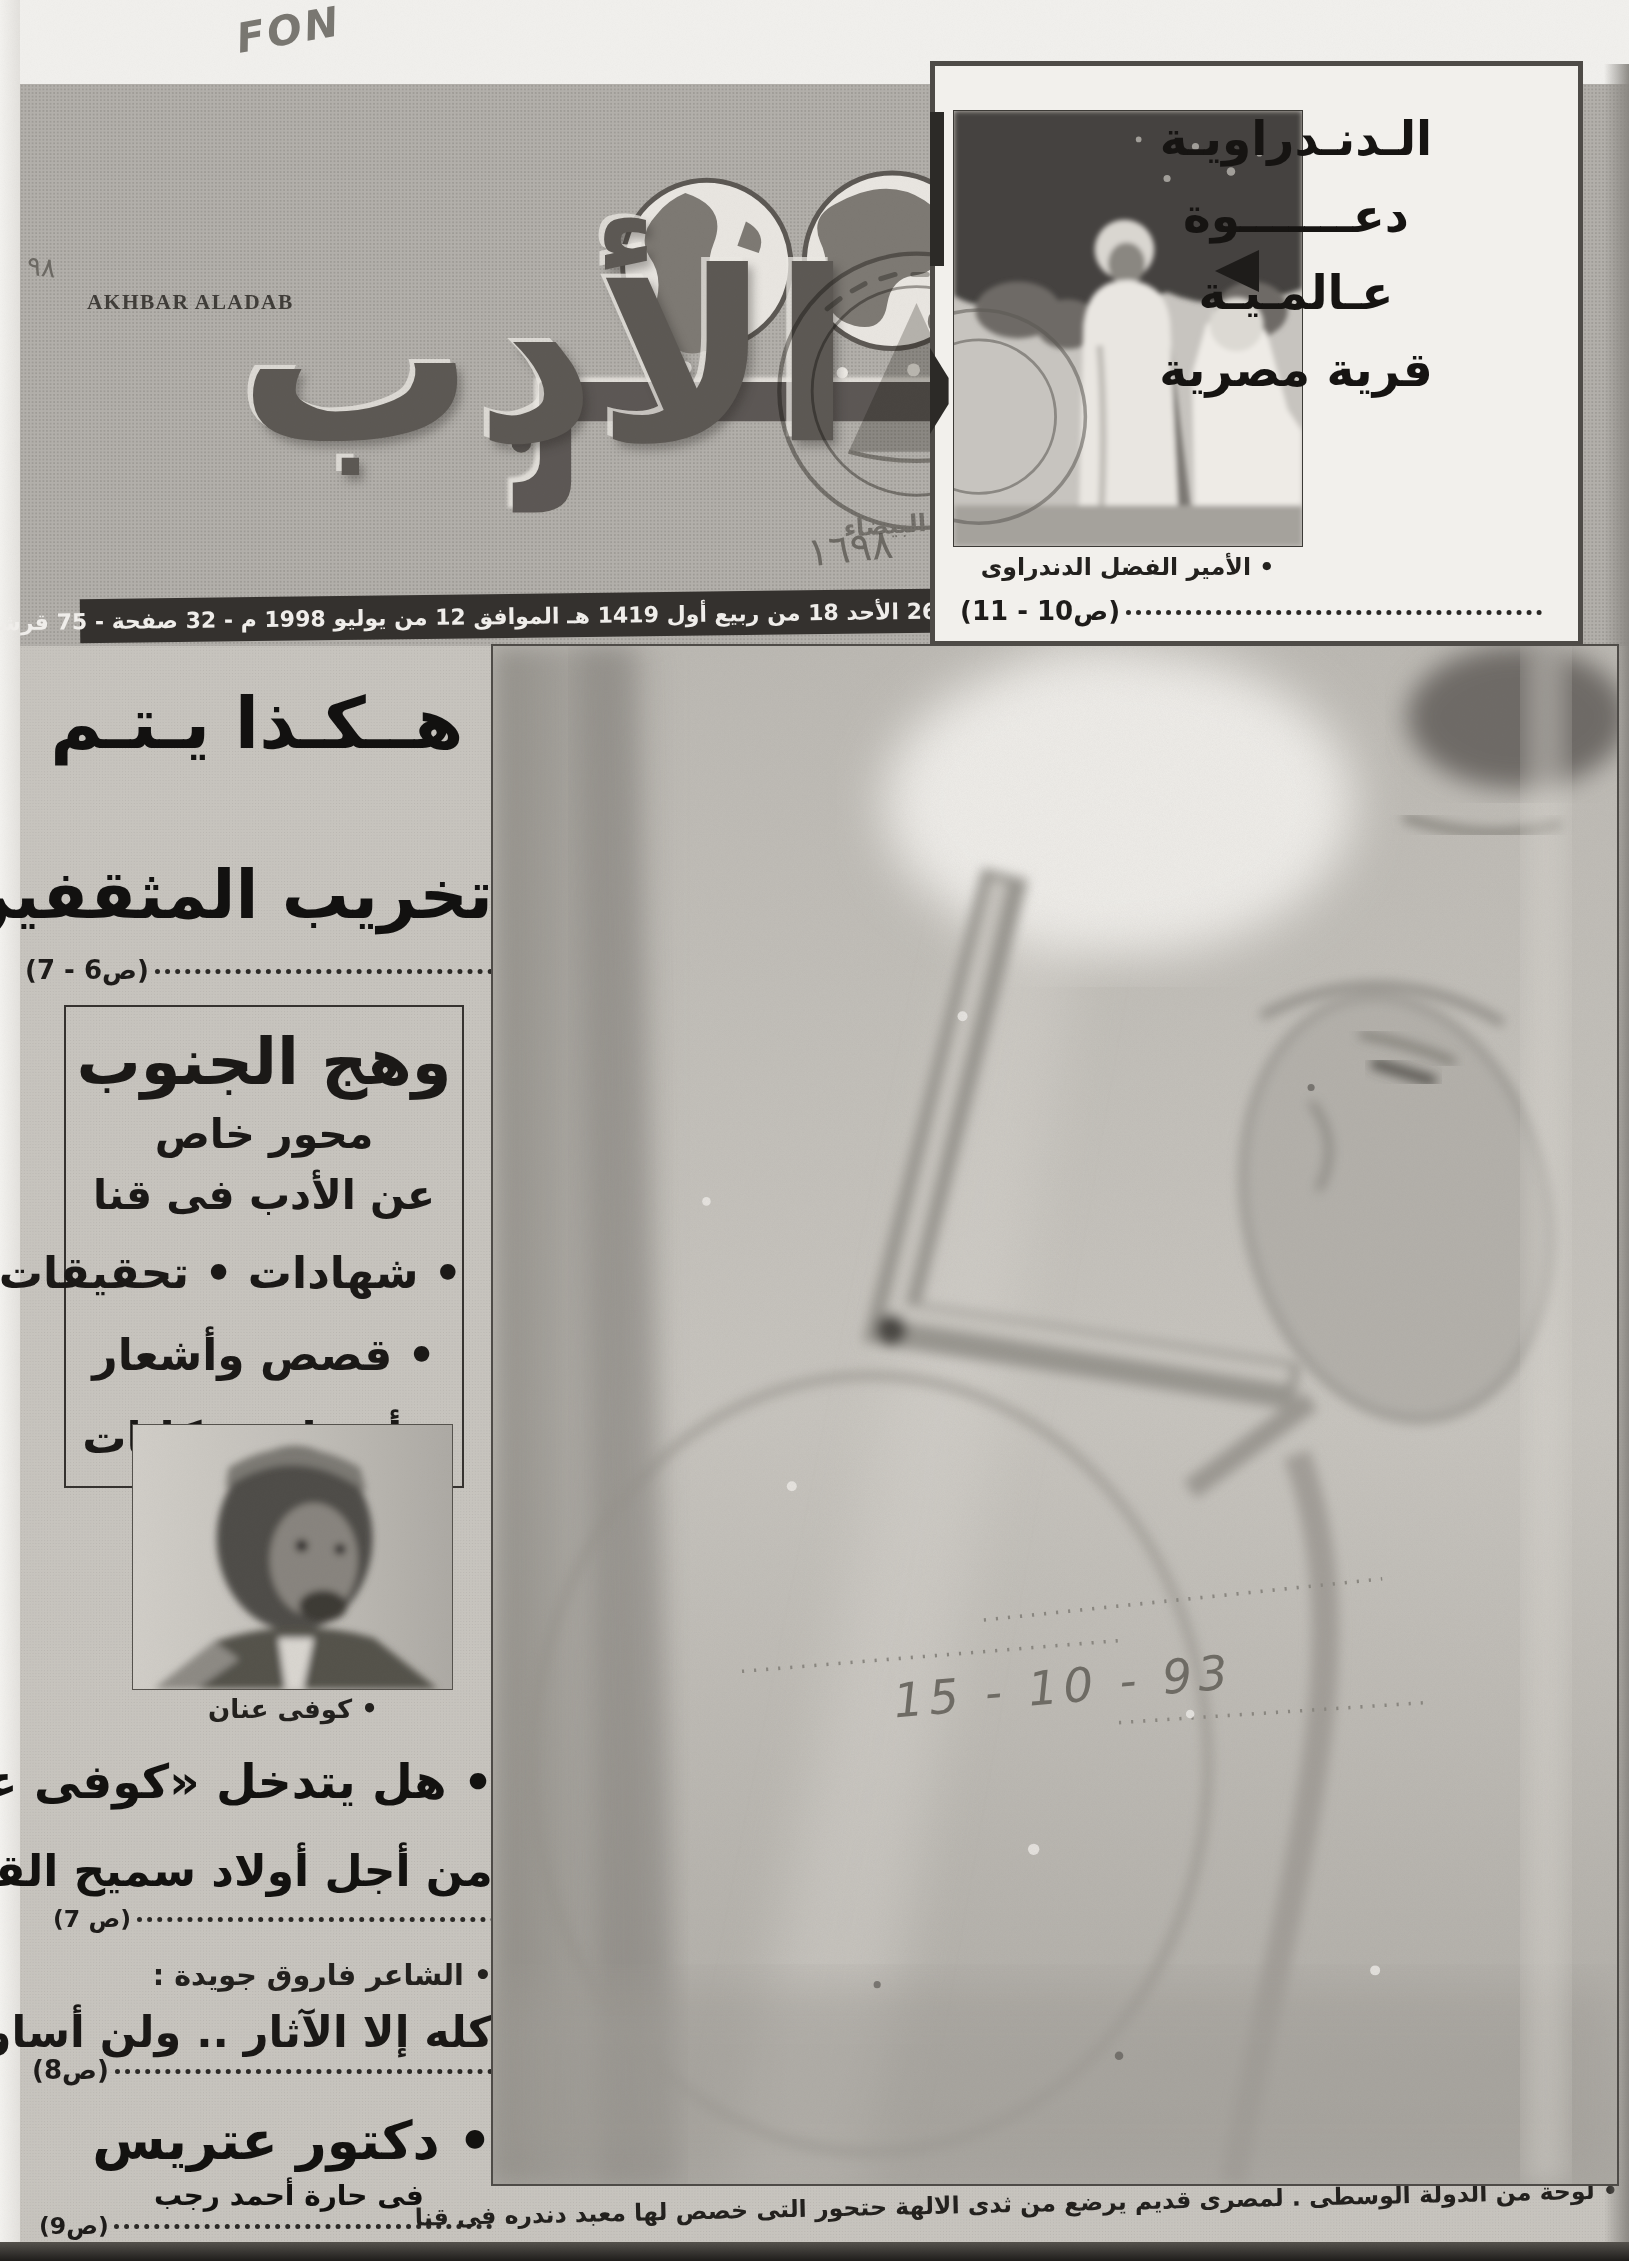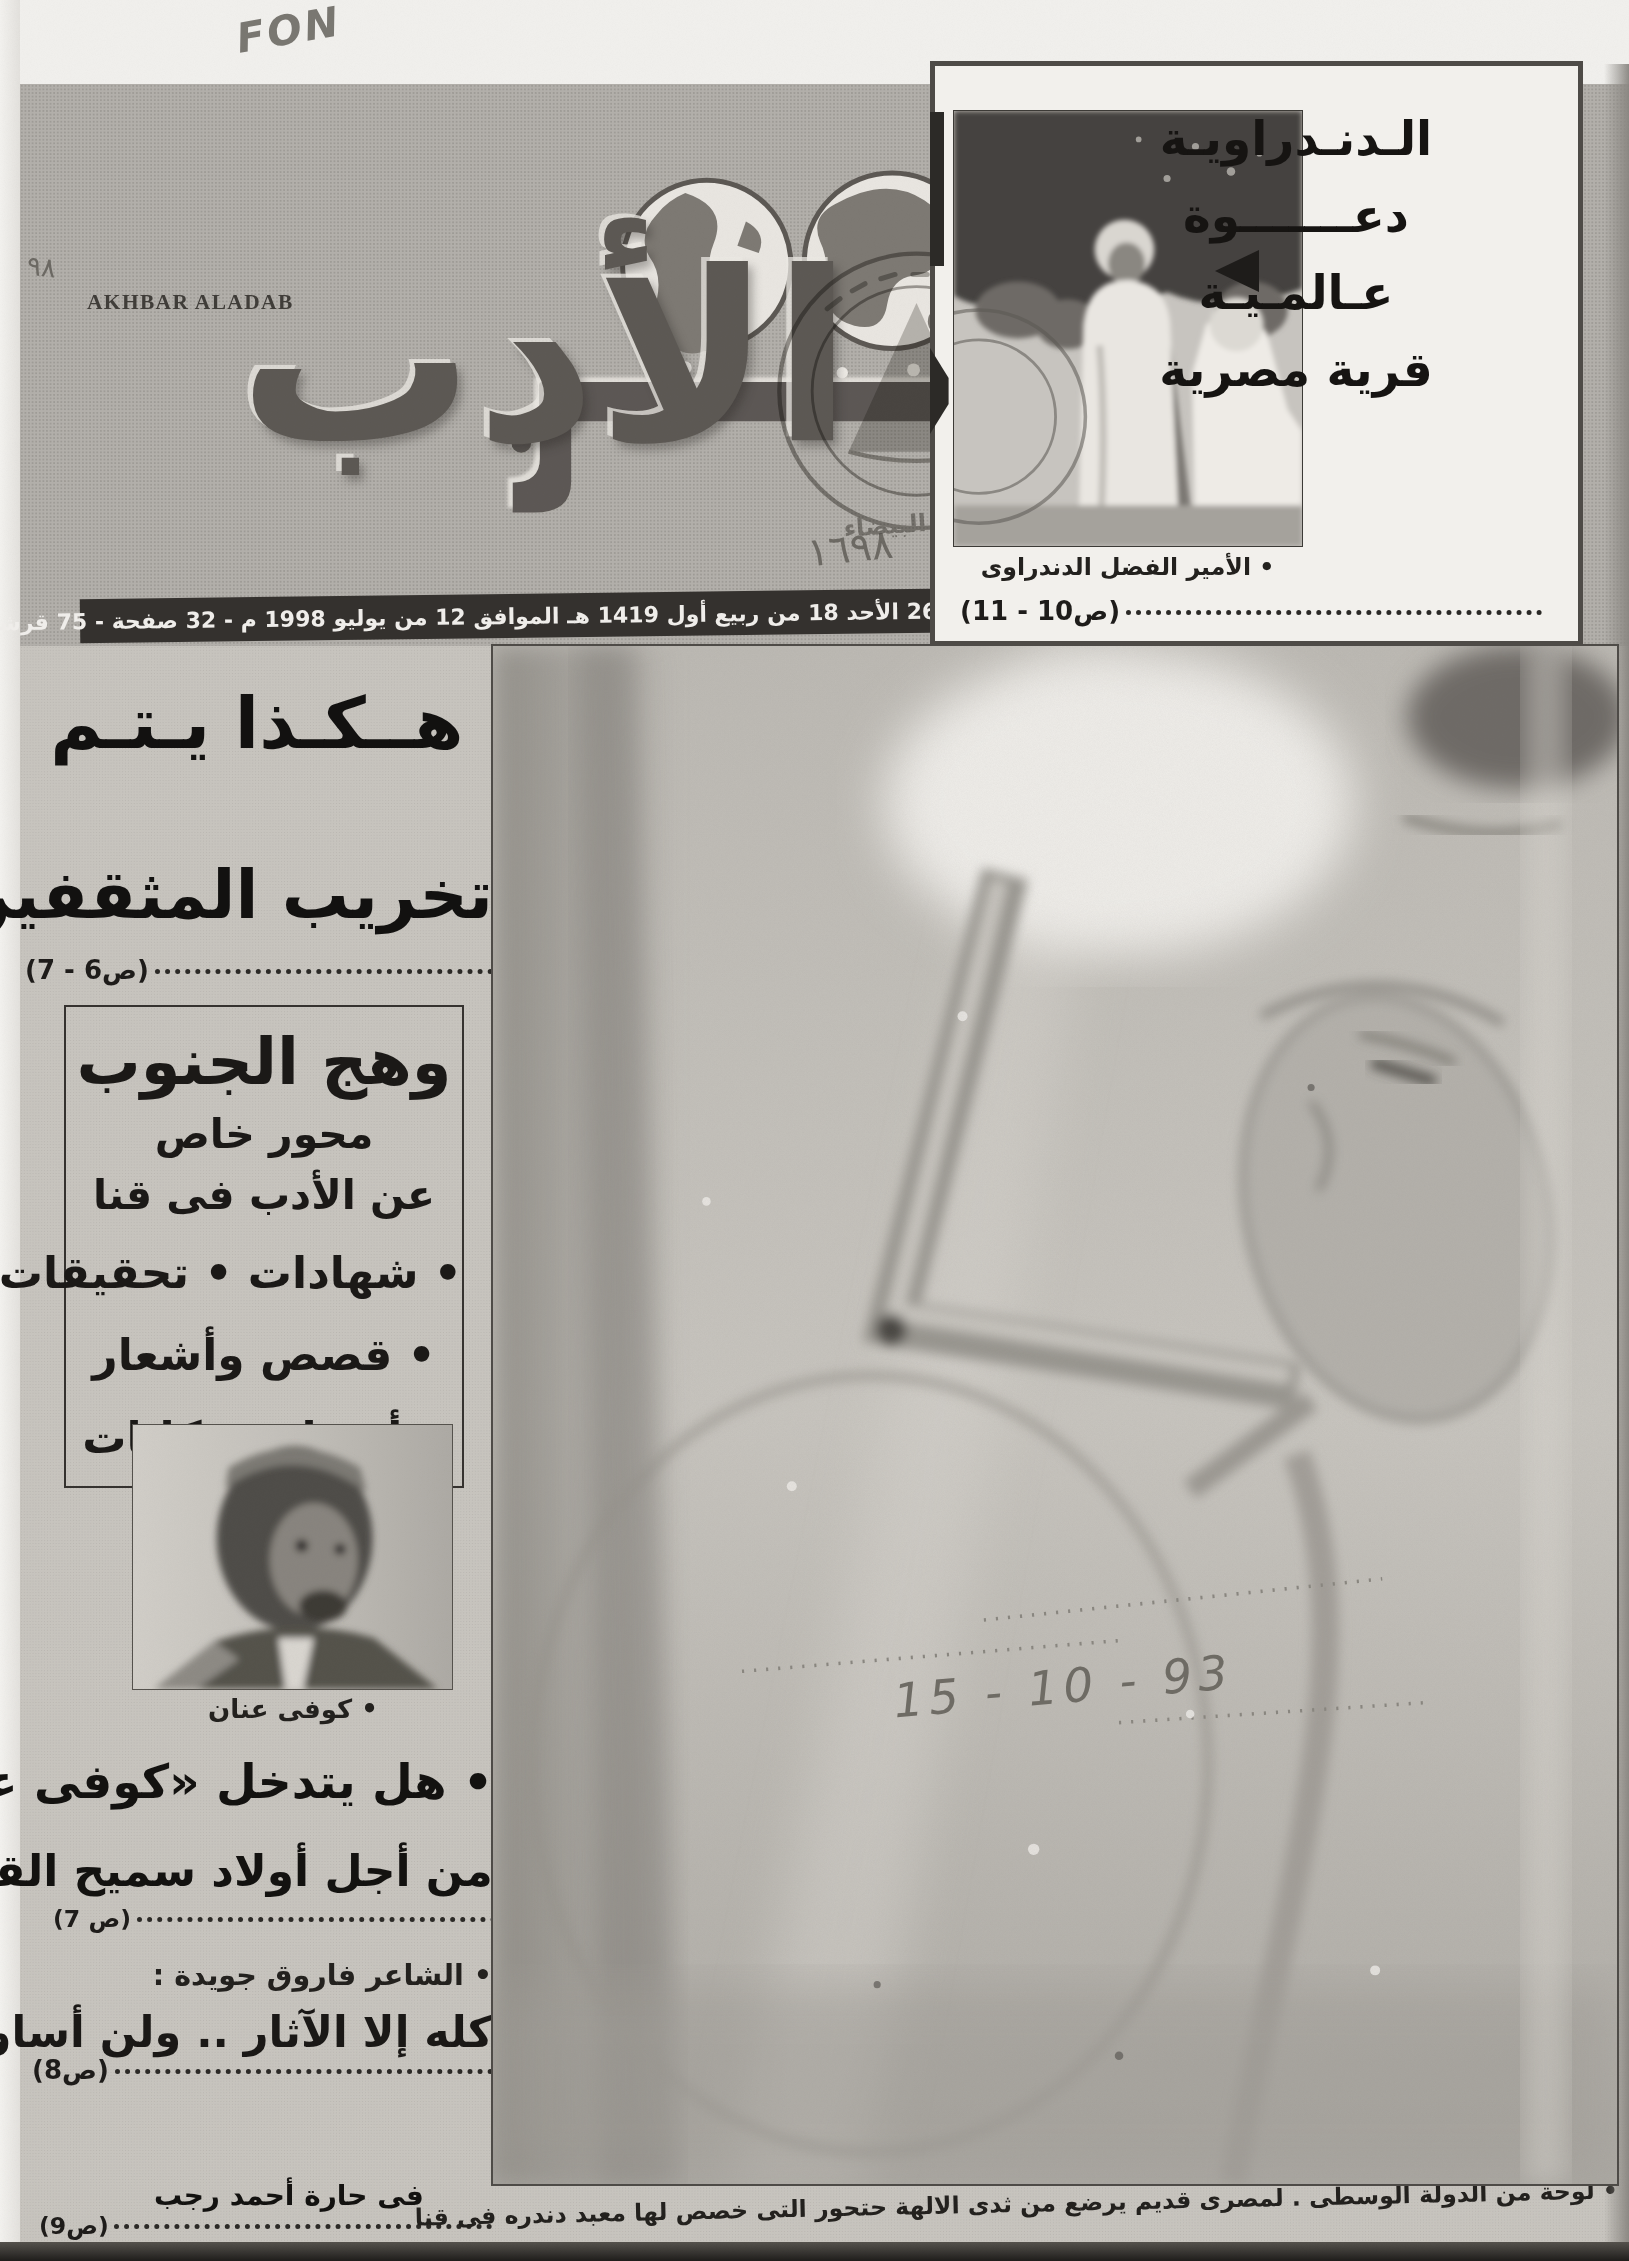--- a/index.html
+++ b/index.html
@@ -259,20 +259,21 @@
     <span class="dots"></span>
   </div>
 
   <div class="abs rtl" id="gweida-kicker">• الشاعر فاروق جويدة :</div>
   <div class="abs rtl" id="gweida-headline">كله إلا الآثار .. ولن أساوم</div>
   <div class="dotline" style="left:32px;top:2055px;width:461px;">
     <span class="pref" style="font-size:26px">(ص8)</span>
     <span class="dots"></span>
   </div>
 
+  <div class="abs rtl" id="atris-line1">• دكتور عتريس</div>
   <div class="abs rtl" id="atris-line2">فى حارة أحمد رجب</div>
   <div class="dotline" style="left:39px;top:2212px;width:453px;">
     <span class="pref" style="font-size:23.6px">(ص9)</span>
     <span class="dots"></span>
   </div>
 
   <div class="abs" id="relief-frame">
     <svg width="100%" height="100%" viewBox="0 0 1580 2160" preserveAspectRatio="none">
       <defs>
         <linearGradient id="rbg" x1="0" y1="0" x2="0" y2="1">

